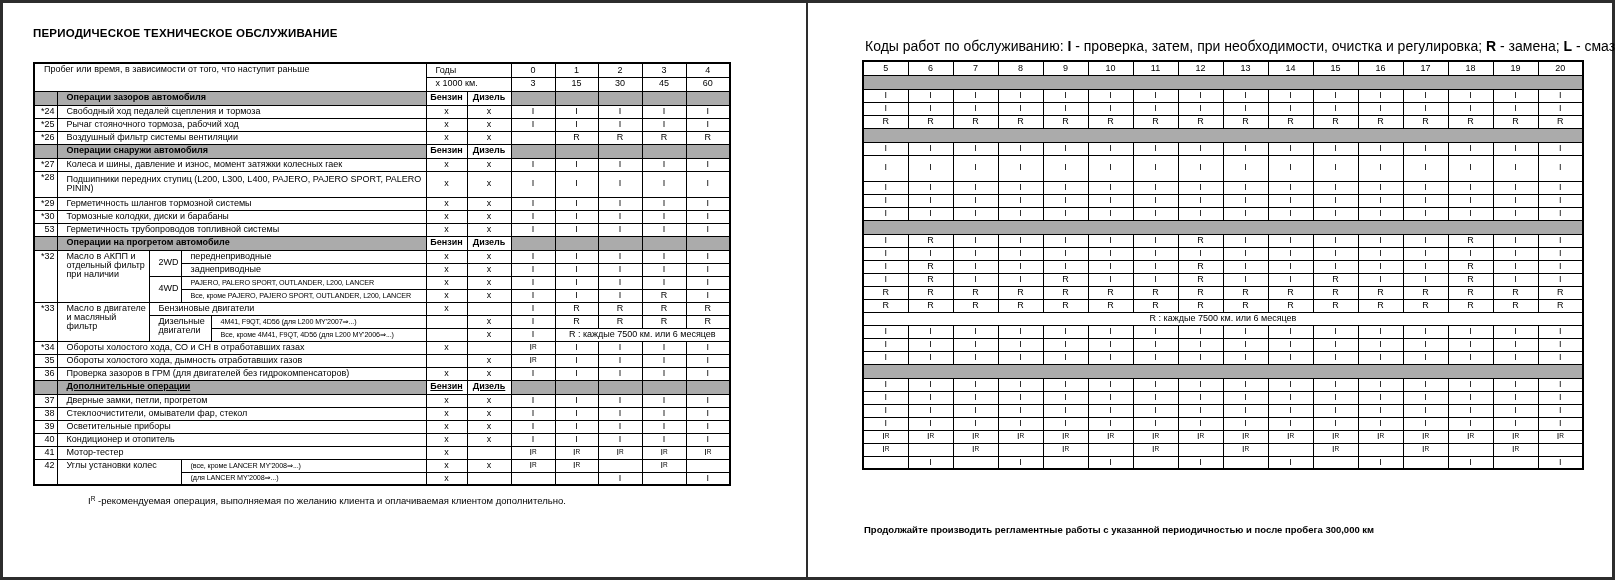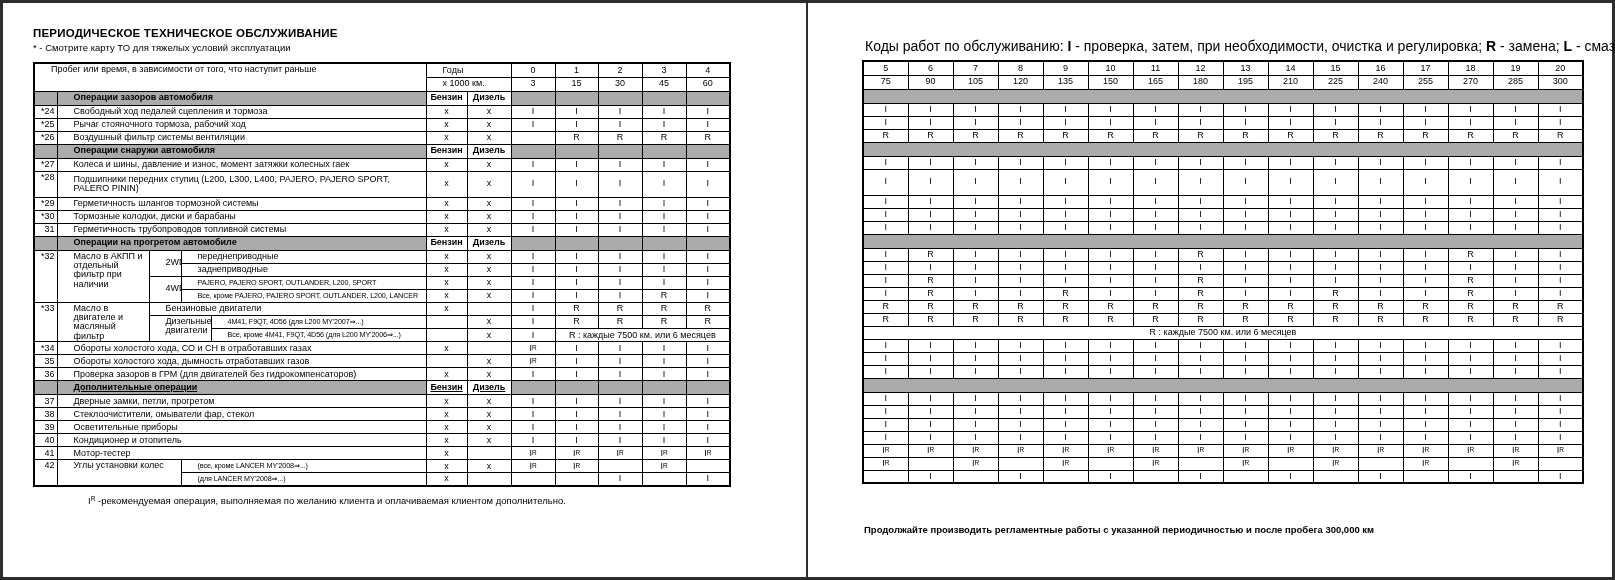--- a/index.html
+++ b/index.html
@@ -9,41 +9,40 @@
   .page{position:absolute;}
   #page-left{left:33px;top:27px;width:710px;}
   #page-right{left:862px;top:38px;width:724px;}
   .doc-title{font-weight:bold;font-size:11.5px;letter-spacing:.2px;}
   .doc-subtitle{font-size:9.5px;margin-top:3px;}
   table{border-collapse:collapse;table-layout:fixed;border:2px solid #000;}
   #table-left{position:absolute;left:0;top:35px;width:696px;}
   #table-right{position:absolute;left:0;top:22px;width:720px;}
   tr{height:13px;}
   td{border:1px solid #000;font-size:9px;padding:0 1px;text-align:center;vertical-align:middle;line-height:1.05;overflow:hidden;white-space:normal;}
-  td.al{text-align:left;padding-left:16px;margin-top:39px;}
+  td.al{text-align:left;padding-left:9px;margin-top:39px;}
   td.r{text-align:right;padding-right:2px;}
   td.bold{font-weight:bold;}
   td.gray{background:#ababab;}
   td.small{font-size:7.2px;letter-spacing:-0.1px;}
   td.vtop{vertical-align:top;padding-top:1px;}
   sup{font-size:6.5px;line-height:1;position:relative;top:1px;vertical-align:top;}
   #legend{position:absolute;left:3px;top:0;font-size:14px;white-space:nowrap;}
   #legend b{font-weight:bold;}
   #footnote{position:absolute;left:55px;top:468px;font-size:9.5px;}
   #footer-right{position:absolute;left:2px;top:486px;font-size:9.5px;font-weight:bold;}
 </style>
 </head>
 <body>
 
 <div id="frame"></div>
 <div id="divider"></div>
 
 <div id="page-left" class="page">
   <div class="doc-title">ПЕРИОДИЧЕСКОЕ ТЕХНИЧЕСКОЕ ОБСЛУЖИВАНИЕ</div>
-  <div class="doc-subtitle">* - Смотрите карту ТО для тяжелых условий эксплуатации</div>
   <table id="table-left">
     <colgroup>
       <col style="width:23px">
         <col style="width:92px">
         <col style="width:32px">
         <col style="width:30px">
         <col style="width:215px">
       <col style="width:41px">
         <col style="width:44px">
       <col style="width:44px">
@@ -163,21 +162,21 @@
           <td colspan="4" class="al">Тормозные колодки, диски и барабаны</td>
           <td>x</td>
           <td>x</td>
           <td>I</td>
           <td>I</td>
           <td>I</td>
           <td>I</td>
           <td>I</td>
         </tr>
         <tr>
-          <td class="r">31</td>
+          <td class="r">53</td>
           <td colspan="4" class="al">Герметичность трубопроводов топливной системы</td>
           <td>x</td>
           <td>x</td>
           <td>I</td>
           <td>I</td>
           <td>I</td>
           <td>I</td>
           <td>I</td>
         </tr>
         <tr style="height: 14px;">
@@ -209,21 +208,21 @@
           <td>x</td>
           <td>x</td>
           <td>I</td>
           <td>I</td>
           <td>I</td>
           <td>I</td>
           <td>I</td>
         </tr>
         <tr>
           <td rowspan="2" class="al">4WD</td>
-          <td colspan="2" class="al small">PAJERO, PAJERO SPORT, OUTLANDER, L200, SPORT</td>
+          <td colspan="2" class="al small">PAJERO, PALERO SPORT, OUTLANDER, L200, LANCER</td>
           <td>x</td>
           <td>x</td>
           <td>I</td>
           <td>I</td>
           <td>I</td>
           <td>I</td>
           <td>I</td>
         </tr>
         <tr>
           <td colspan="2" class="al small">Все, кроме PAJERO, PAJERO SPORT, OUTLANDER, L200, LANCER</td>
@@ -427,38 +426,20 @@
           <td>13</td>
           <td>14</td>
           <td>15</td>
           <td>16</td>
           <td>17</td>
           <td>18</td>
           <td>19</td>
           <td>20</td>
         </tr>
         <tr style="height: 14px;">
-          <td>75</td>
-          <td>90</td>
-          <td>105</td>
-          <td>120</td>
-          <td>135</td>
-          <td>150</td>
-          <td>165</td>
-          <td>180</td>
-          <td>195</td>
-          <td>210</td>
-          <td>225</td>
-          <td>240</td>
-          <td>255</td>
-          <td>270</td>
-          <td>285</td>
-          <td>300</td>
-        </tr>
-        <tr style="height: 14px;">
           <td colspan="16" class="gray"></td>
         </tr>
         <tr>
           <td>I</td>
           <td>I</td>
           <td>I</td>
           <td>I</td>
           <td>I</td>
           <td>I</td>
           <td>I</td>

